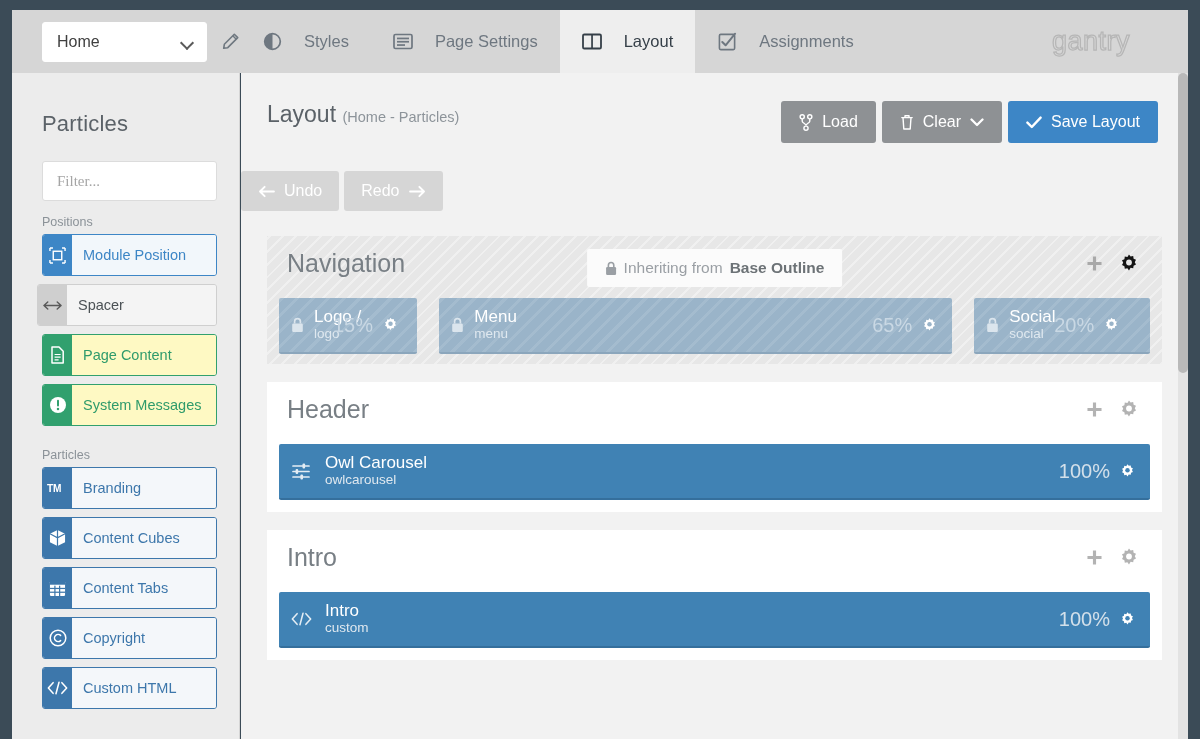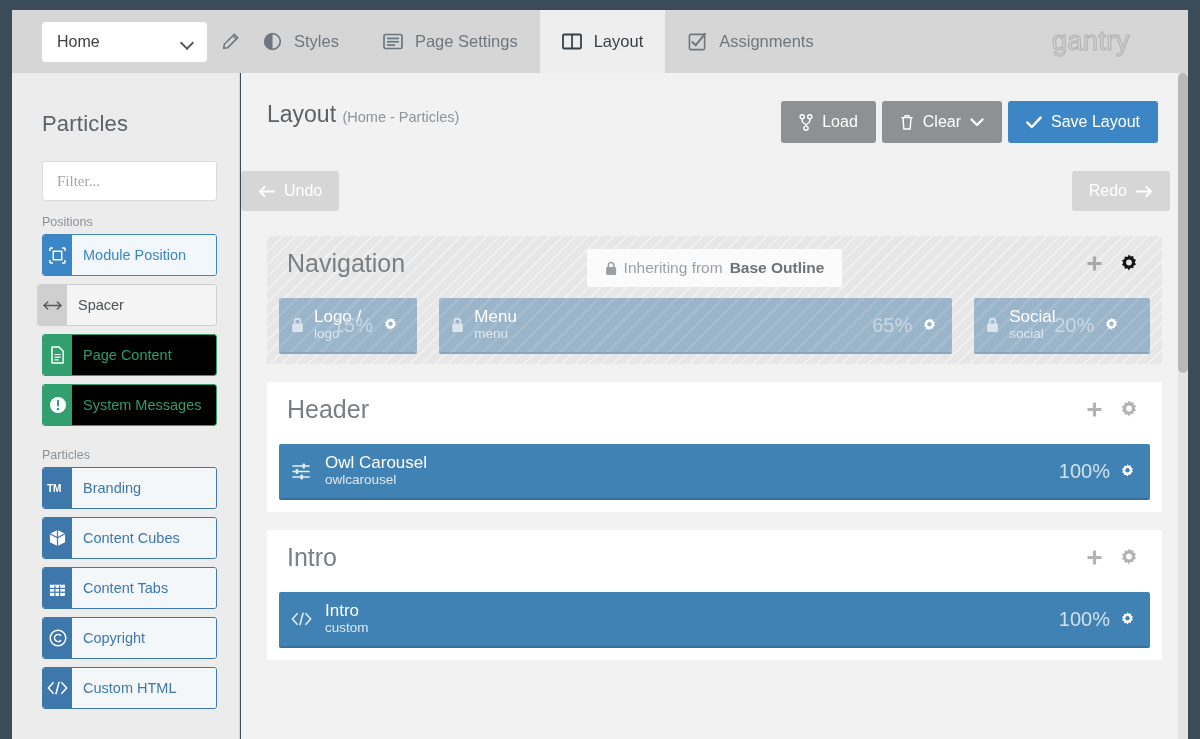--- a/index.html
+++ b/index.html
@@ -36,21 +36,21 @@
     border-right: 2.4px solid #5a5a5a; border-bottom: 2.4px solid #5a5a5a;
     transform: rotate(45deg);
   }
   .pencil-btn {
     margin-left: 2px; width: 22px; height: 22px; cursor: pointer;
     display: flex; align-items: center; justify-content: center;
   }
 
   .tb-tabs { display: flex; align-items: stretch; flex: 1; }
   .tb-tab {
-    display: flex; align-items: center; gap: 11px;
+    display: flex; align-items: center; gap: 21px;
     padding: 4px 22px; cursor: pointer;
     color: #6e7780; font-size: 16.5px;
   }
   .tb-tab.active { background: #eeeeee; color: #353f48; }
   .tb-tab .ic { display: flex; align-items: center; justify-content: center; width: 21px; }
 
   .brand {
     display: flex; align-items: center; padding-right: 28px;
     margin-left: auto;
   }
@@ -98,21 +98,21 @@
   }
   
   .v-blue  { border: 1px solid #3d86c6; }
   .v-blue  .sb-ic { background: #3d86c6; color: #fff; }
   .v-blue  .sb-lb { color: #3d86c6; background: #f2f7fb; }
   .v-gray  { border: 1px solid #cfcfcf; margin-left: 25px; }
   .v-gray  .sb-ic { background: #cfcfcf; color: #595959; }
   .v-gray  .sb-lb { color: #4c5256; background: #f4f4f4; }
   .v-green { border: 1px solid #31a06e; }
   .v-green .sb-ic { background: #31a06e; color: #fff; }
-  .v-green .sb-lb { color: #2f9b6b; background: #000000; }
+  .v-green .sb-lb { color: #2f9b6b; background: #fef9c3; }
   .v-pblue { border: 1px solid #3d77ab; }
   .v-pblue .sb-ic { background: #3d77ab; color: #ffffff; }
   .v-pblue .sb-lb { color: #3d77ab; background: #f4f7fa; }
 
   
   .main {
     position: absolute; left: 241px; top: 73px;
     width: 947px; height: 666px;
     background: #f2f2f2; overflow: hidden;
   }
@@ -126,21 +126,21 @@
   .btn {
     height: 42px; border-radius: 3px; border: 0; cursor: pointer;
     display: flex; align-items: center; gap: 9px;
     padding: 0 18px; font-size: 16px; color: #fff;
     font-family: "Liberation Sans", sans-serif;
   }
   .btn-gray { background: #8e9194; }
   .btn-blue { background: #3d86c6; }
 
   .undo-row {
-    display: flex; justify-content: space-between; gap: 5px;
+    display: flex; justify-content: flex-start; gap: 5px;
     padding: 28px 18px 0 0;
   }
   .btn-light {
     height: 40px; border-radius: 3px; border: 0; cursor: pointer;
     display: flex; align-items: center; gap: 9px;
     padding: 0 17px; font-size: 16px; color: #fff; background: #d6d6d6;
     font-family: "Liberation Sans", sans-serif;
   }
 
   

